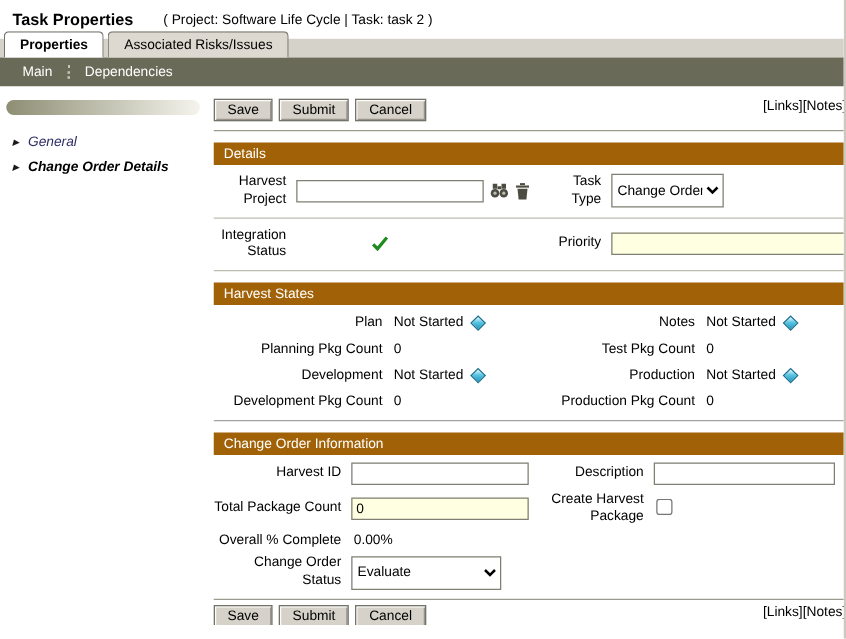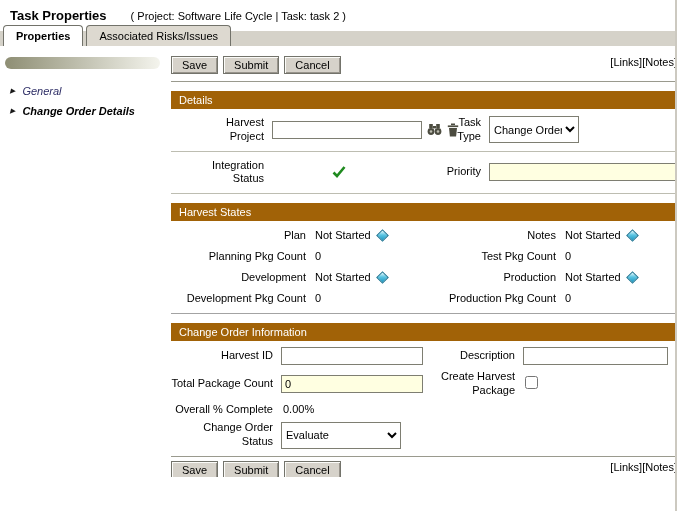--- a/index.html
+++ b/index.html
@@ -48,21 +48,21 @@
   .toolbar-links span { cursor: pointer; margin-top: 12px; }
 
   
   .section-header { background: #a16207; color: #fff; font-weight: normal; padding: 3px 8px; margin-top: 9px; }
 
   
   .details-row { display: flex; align-items: center; border-bottom: 1px solid #bdbdb1; padding: 7px 0; }
   .dgroup { display: flex; align-items: center; }
   .dgroup.left { width: 258px; flex: 0 0 258px; }
   .fld-label { text-align: right; margin-right: 8px; line-height: 1.25; }
-  .lbl-58 { width: 58px; flex: 0 0 58px; margin-left: 35px; }
+  .lbl-58 { width: 58px; flex: 0 0 58px; }
   .lbl-44 { width: 44px; flex: 0 0 44px; margin-left: 8px; }
   .txt { height: 18px; border: 1px solid #7e7e72; background: #fff; font: inherit; padding: 1px 3px; }
   .txt.yellow { background: #ffffe1; }
   .hp-input { width: 150px; }
   .priority-input { width: 188px; }
   .icon-btn { margin-left: 5px; cursor: pointer; display: inline-flex; align-items: center; }
   .check-icon { margin-left: 60px; display: inline-flex; }
   .sel { font: inherit; height: 27px; background: #fff; border: 1px solid #7e7e72; }
   .tt-select { width: 90px; }
 
@@ -93,20 +93,25 @@
   <div class="page-header">
     <span class="page-title">Task Properties</span>
     <span class="page-context">( Project: Software Life Cycle | Task: task 2 )</span>
   </div>
 
   <div class="tabstrip">
     <div class="tab active">Properties</div>
     <div class="tab">Associated Risks/Issues</div>
   </div>
 
+  <div class="subnav">
+    <span class="subnav-item">Main</span>
+    <span class="subnav-sep"></span>
+    <span class="subnav-item">Dependencies</span>
+  </div>
 
   <div class="body-row">
 
     <div class="sidebar">
       <div class="side-capsule"></div>
       <div class="side-item general">
         <span class="side-arrow">▶</span>
         <span class="side-label">General</span>
       </div>
       <div class="side-item cod">

